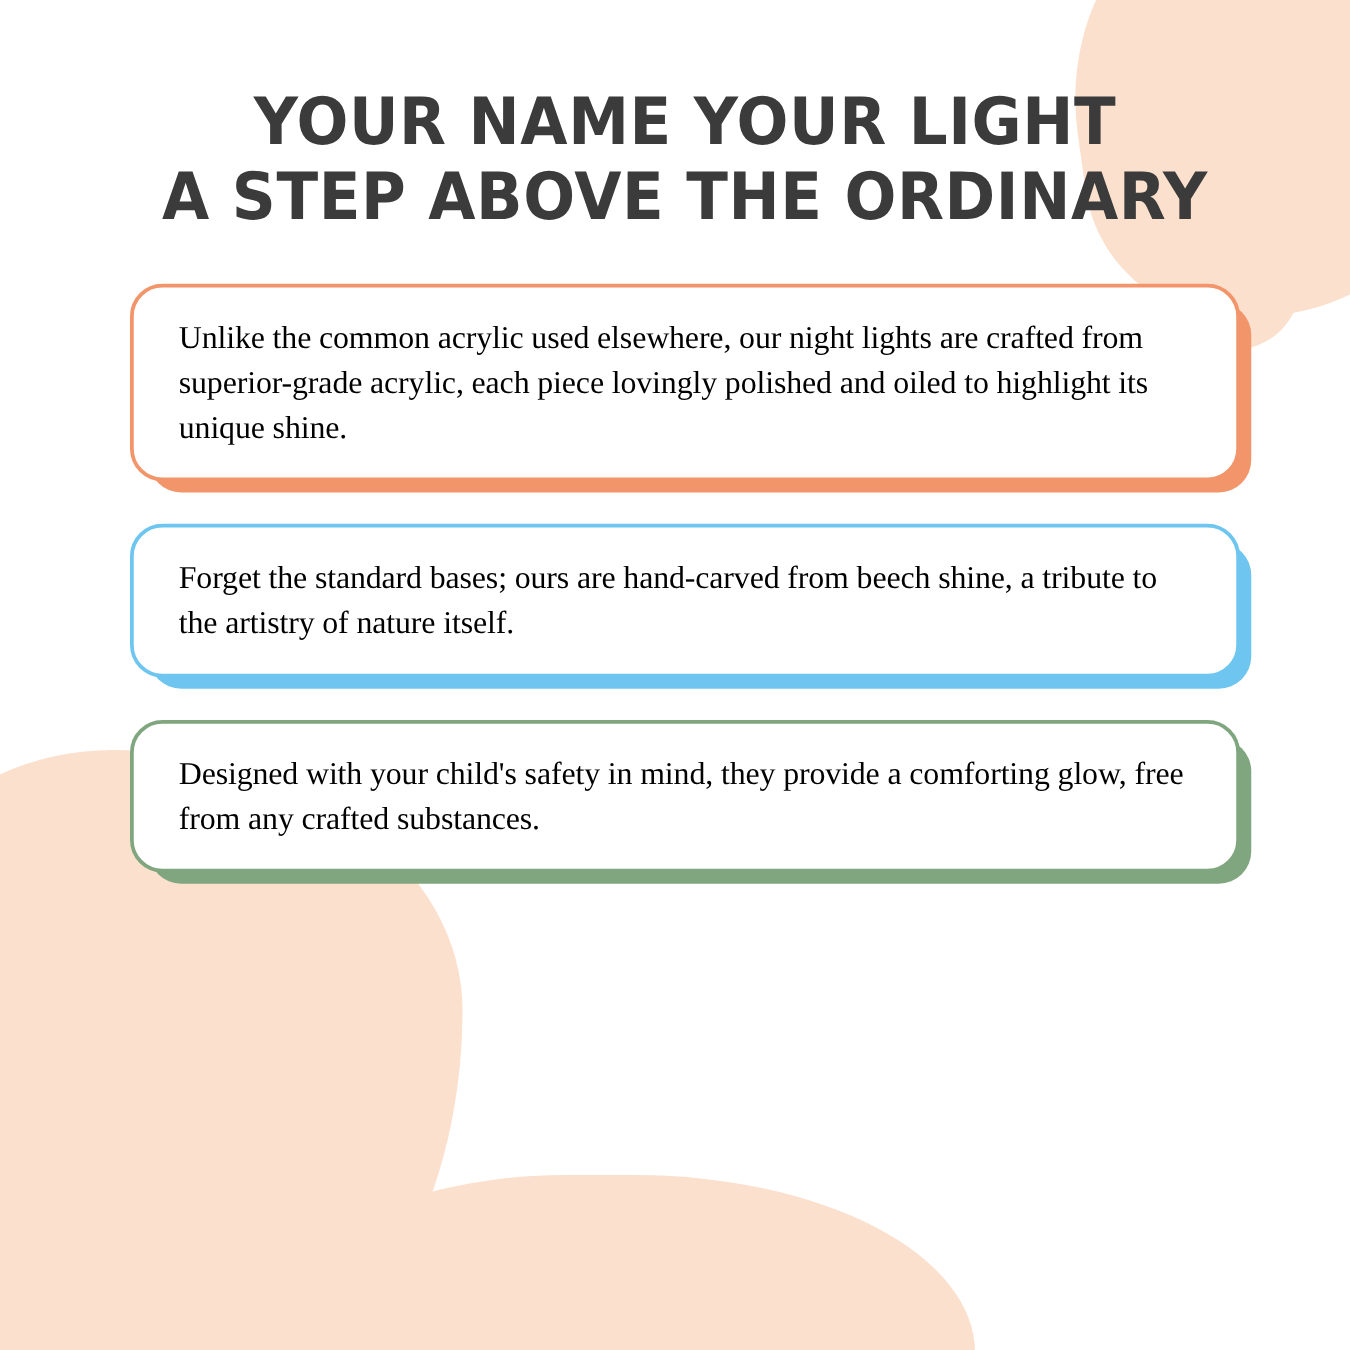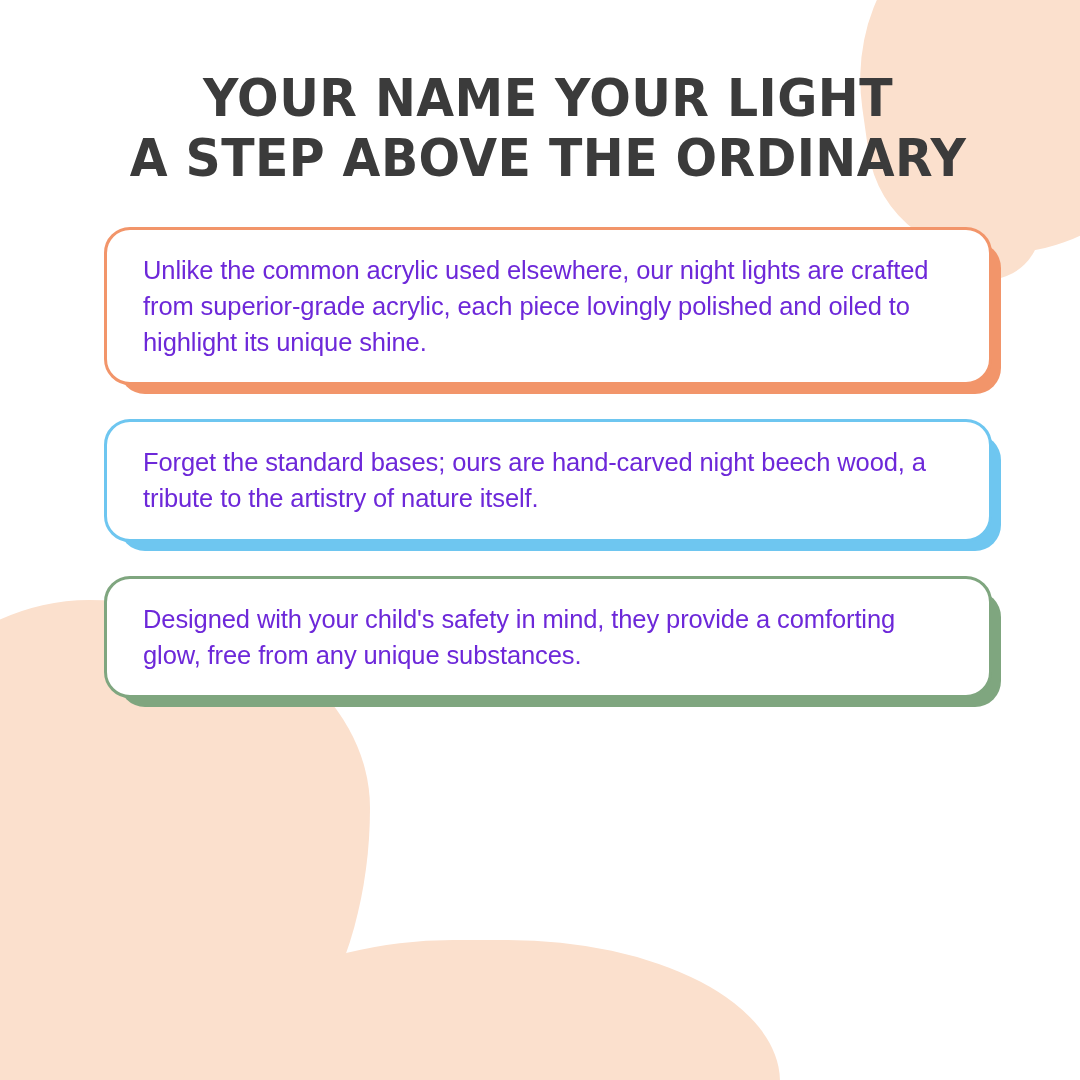--- a/index.html
+++ b/index.html
@@ -94,24 +94,24 @@
   }
   .card {
     position: relative;
     border-radius: 26px;
     padding: 22px 30px 22px 36px;
     background: #ffffff;
     border: 3px solid #cccccc;
     box-sizing: border-box;
   }
   .card .card-text {
-    font-family: Liberation Sans, sans-serif;
+    font-family: Liberation Serif, serif;
     font-size: 25.5px;
     line-height: 1.42;
-    color: #6d28d9;
+    color: #000000;
     letter-spacing: -0.1px;
   }
   
   .card::before {
     content: "";
     position: absolute;
     left: 12px;
     top: 12px;
     right: -12px;
     bottom: -12px;
@@ -148,27 +148,27 @@
     <div class="cards">
 
       <div class="card-wrap">
         <div class="card" style="--accent:#f2956a; border-color:#f2956a;">
           <div class="card-inner card-text">Unlike the common acrylic used elsewhere, our night lights are crafted from superior-grade acrylic, each piece lovingly polished and oiled to highlight its unique shine.</div>
         </div>
       </div>
 
       <div class="card-wrap">
         <div class="card" style="--accent:#6ec6f0; border-color:#6ec6f0;">
-          <div class="card-inner card-text">Forget the standard bases; ours are hand-carved night beech wood, a tribute to the artistry of nature itself.</div>
+          <div class="card-inner card-text">Forget the standard bases; ours are hand-carved from beech shine, a tribute to the artistry of nature itself.</div>
         </div>
       </div>
 
 
 
       <div class="card-wrap">
         <div class="card" style="--accent:#7fa67f; border-color:#7fa67f;">
-          <div class="card-inner card-text">Designed with your child's safety in mind, they provide a comforting glow, free from any unique substances.</div>
+          <div class="card-inner card-text">Designed with your child's safety in mind, they provide a comforting glow, free from any crafted substances.</div>
         </div>
       </div>
 
     </div>
   </div>
 </div>
 
 </body></html>

